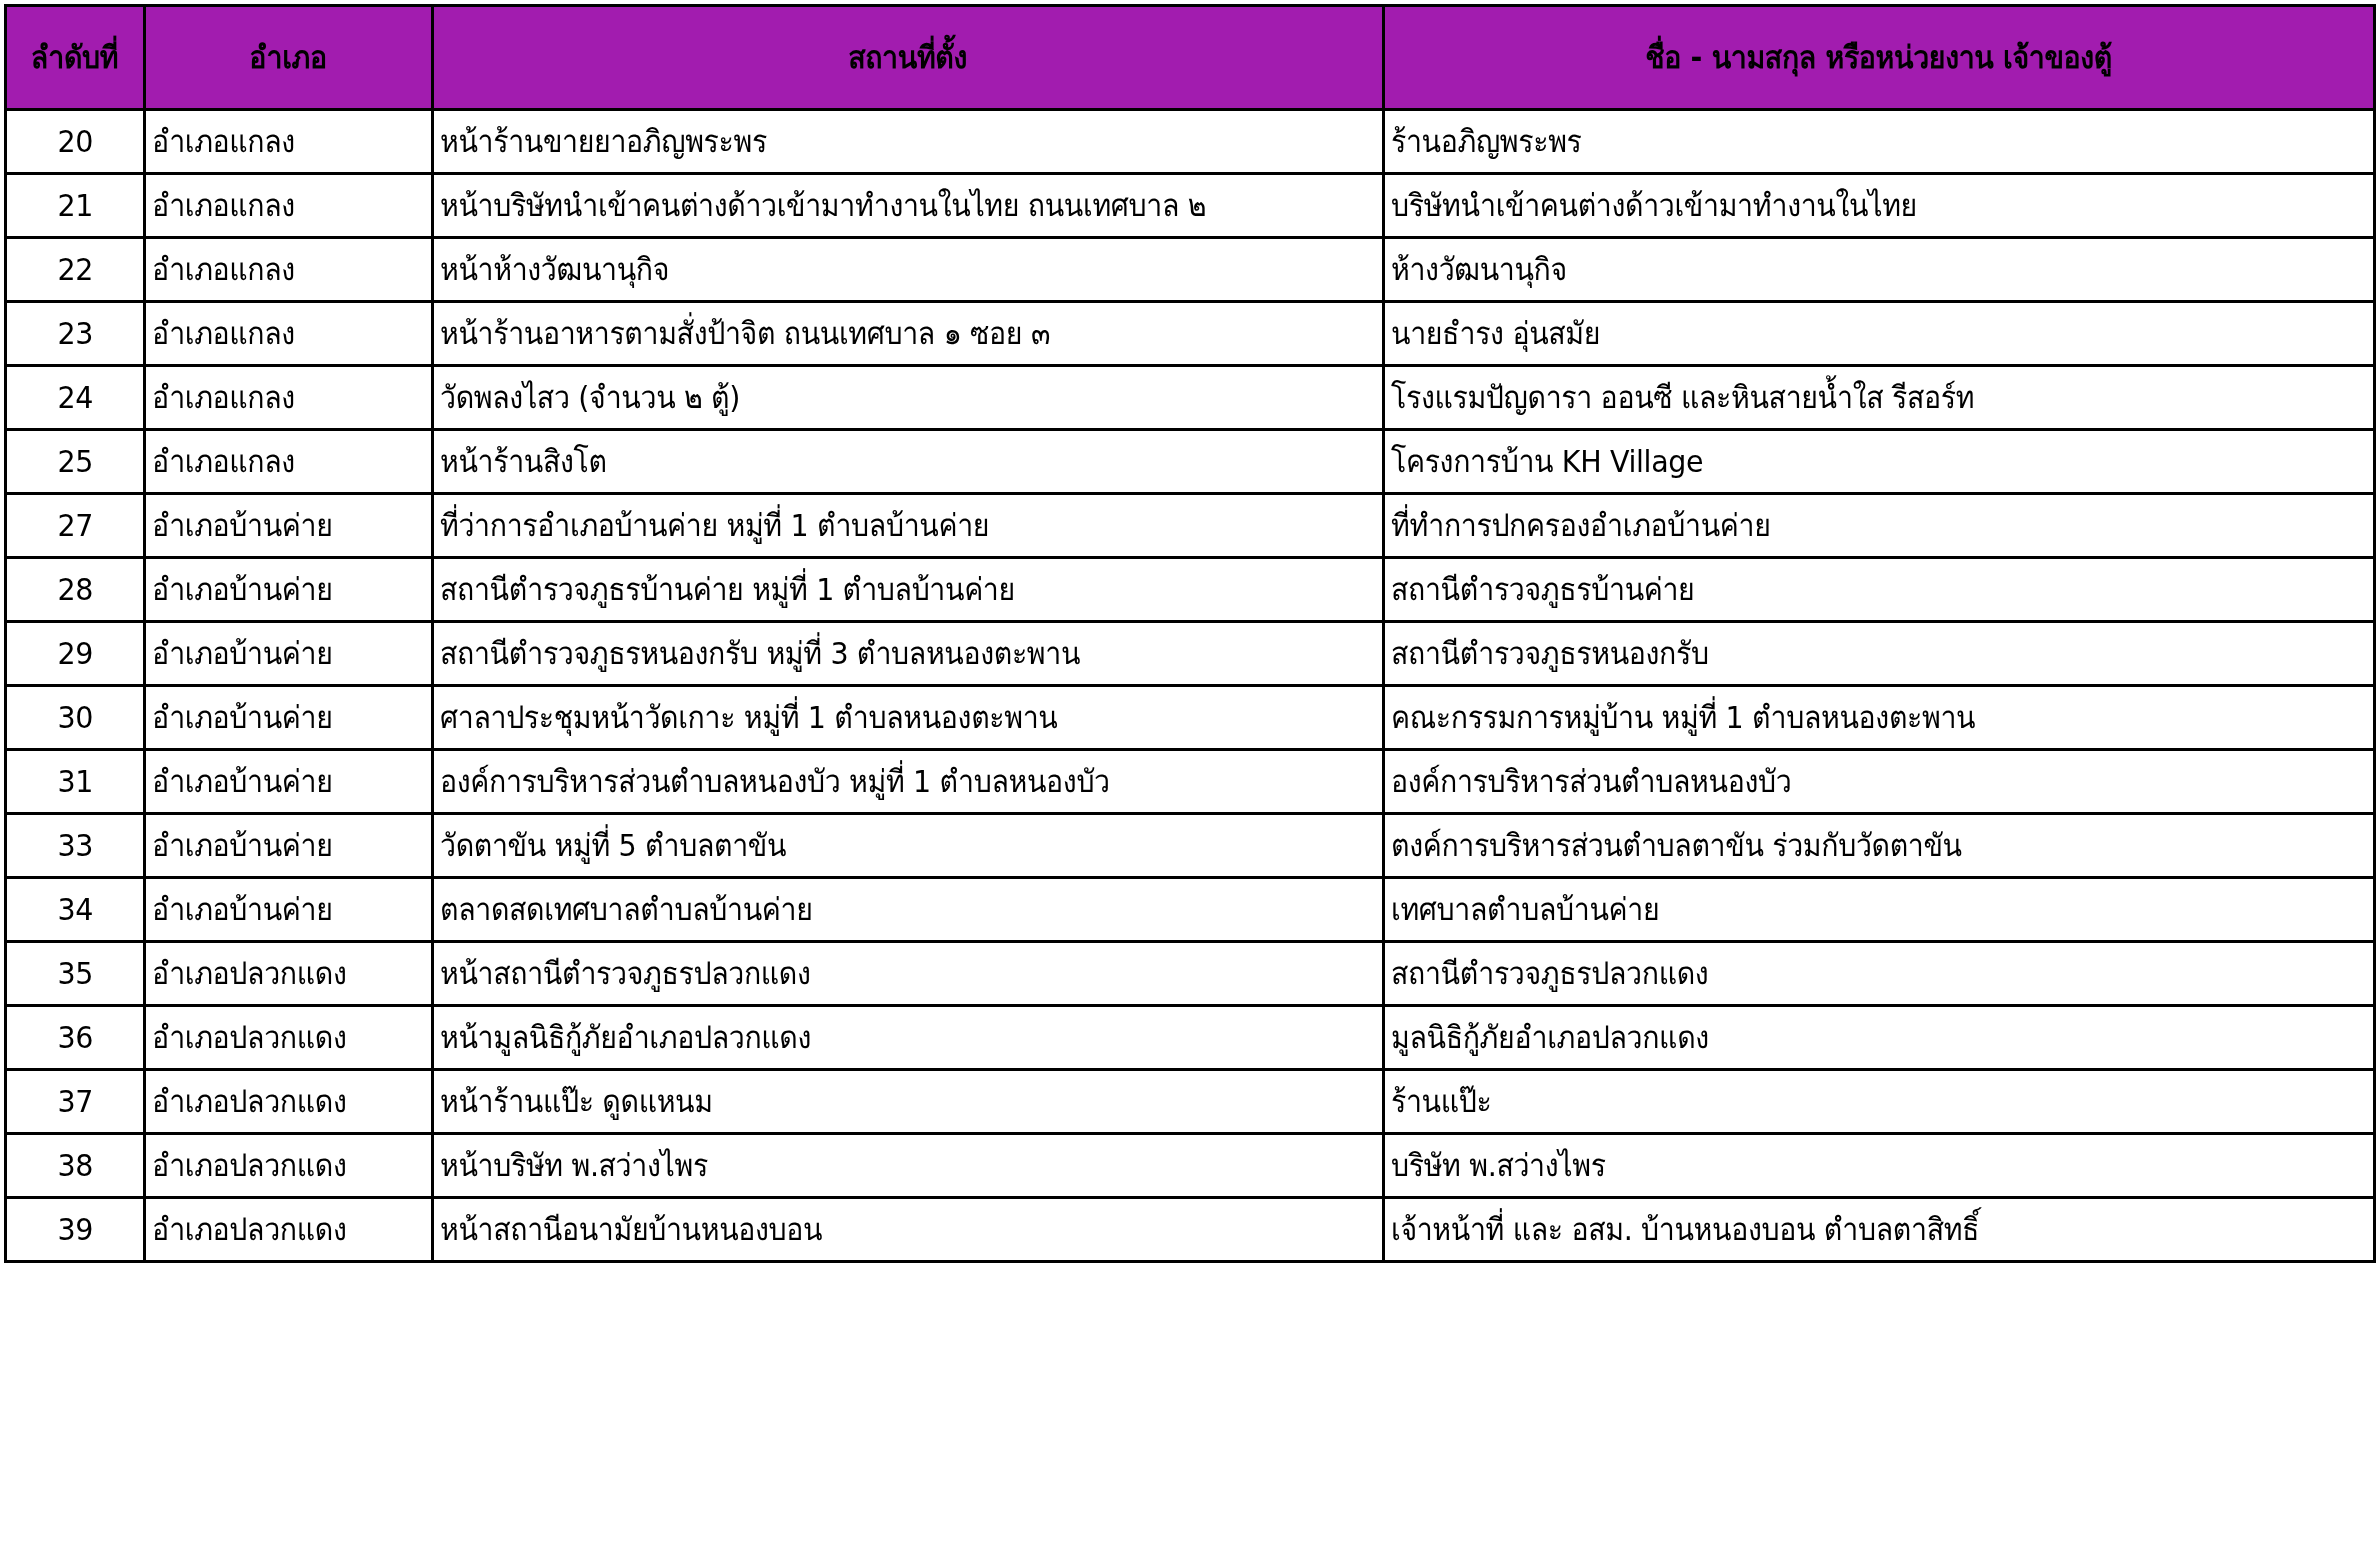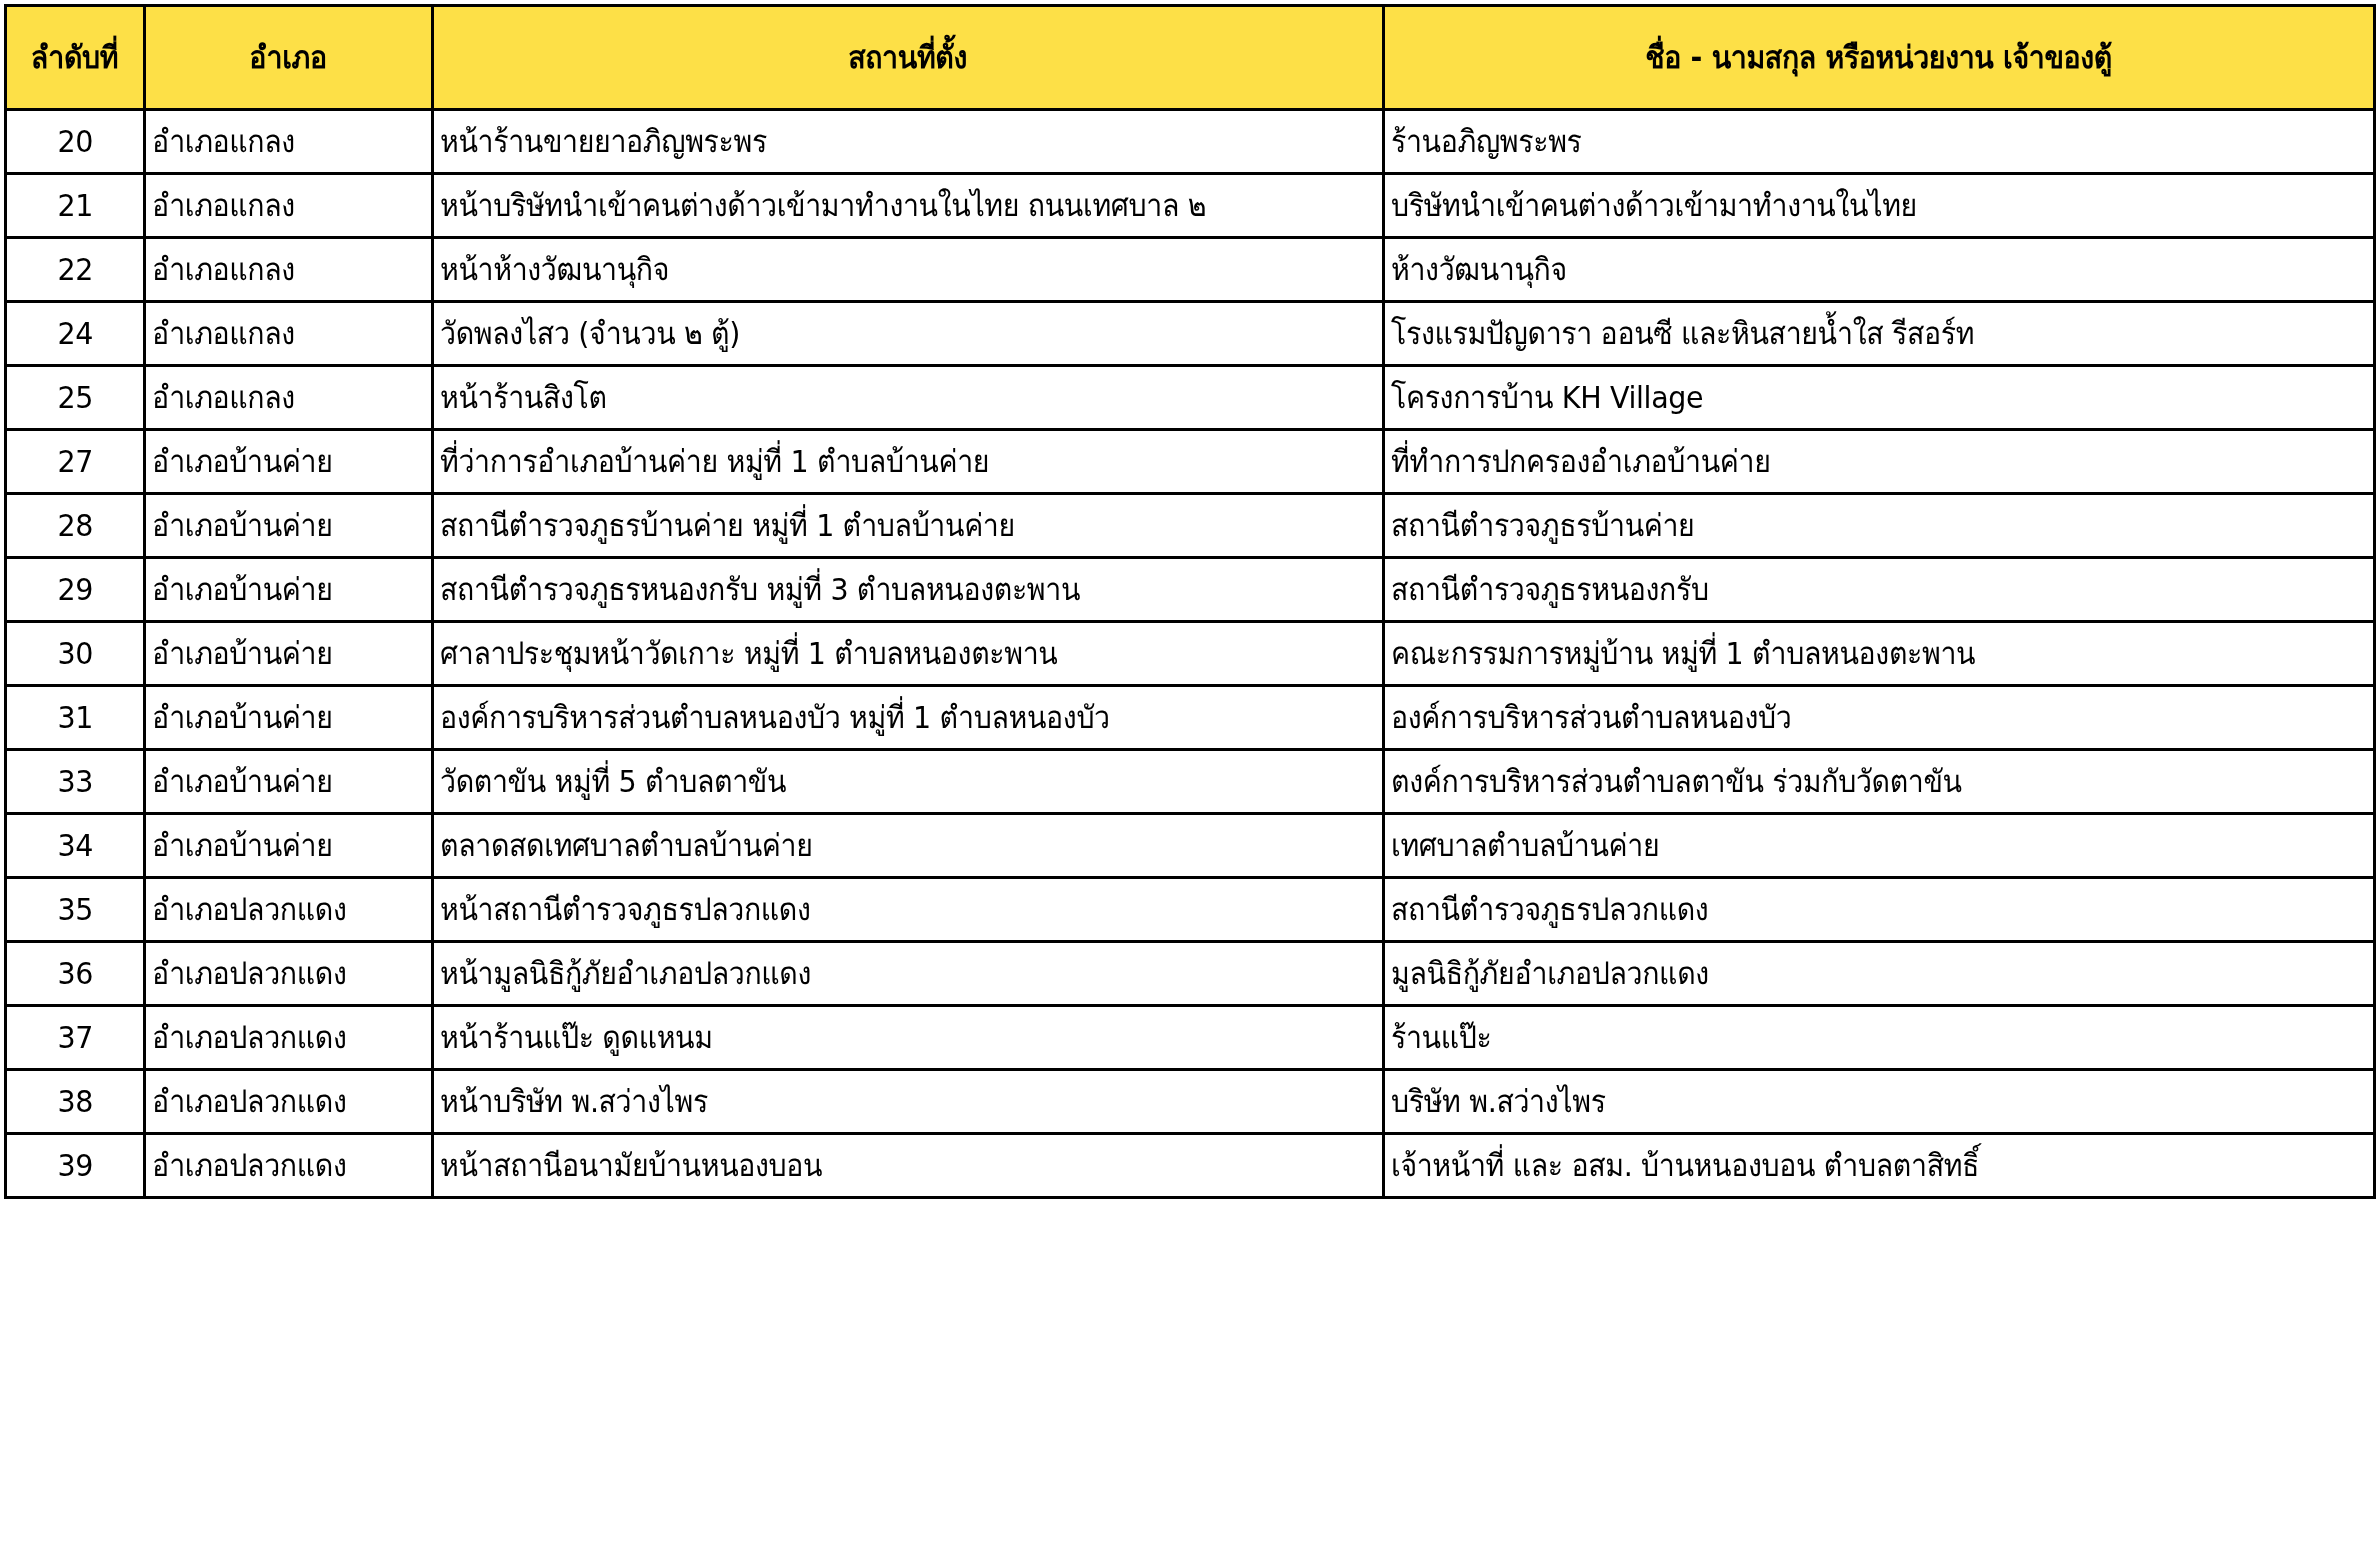--- a/index.html
+++ b/index.html
@@ -32,21 +32,21 @@
     col.c-location { width: 951px; }
     col.c-owner { width: 991px; }
     th, td {
       border: 3.8px solid #000000;
       padding: 0;
       vertical-align: middle;
       white-space: nowrap;
       overflow: hidden;
     }
     th {
-      background: #fde047;
+      background: #a21caf;
       height: 101px;
       font-weight: bold;
       font-size: 31px;
       text-align: center;
       letter-spacing: -0.4px;
     }
     td {
       height: 61px;
       font-size: 31px;
       font-weight: normal;
@@ -103,20 +103,26 @@
         <td><span>หน้าบริษัทนำเข้าคนต่างด้าวเข้ามาทำงานในไทย ถนนเทศบาล ๒</span></td>
         <td><span>บริษัทนำเข้าคนต่างด้าวเข้ามาทำงานในไทย</span></td>
       </tr>
       <tr>
         <td class="no"><span>22</span></td>
         <td><span>อำเภอแกลง</span></td>
         <td><span>หน้าห้างวัฒนานุกิจ</span></td>
         <td><span>ห้างวัฒนานุกิจ</span></td>
       </tr>
       <tr>
+        <td class="no"><span>23</span></td>
+        <td><span>อำเภอแกลง</span></td>
+        <td><span>หน้าร้านอาหารตามสั่งป้าจิต ถนนเทศบาล ๑ ซอย ๓</span></td>
+        <td><span>นายธำรง อุ่นสมัย</span></td>
+      </tr>
+      <tr>
         <td class="no"><span>24</span></td>
         <td><span>อำเภอแกลง</span></td>
         <td><span>วัดพลงไสว (จำนวน ๒ ตู้)</span></td>
         <td><span>โรงแรมปัญดารา ออนซี และหินสายน้ำใส รีสอร์ท</span></td>
       </tr>
       <tr>
         <td class="no"><span>25</span></td>
         <td><span>อำเภอแกลง</span></td>
         <td><span>หน้าร้านสิงโต</span></td>
         <td><span>โครงการบ้าน KH Village</span></td>

